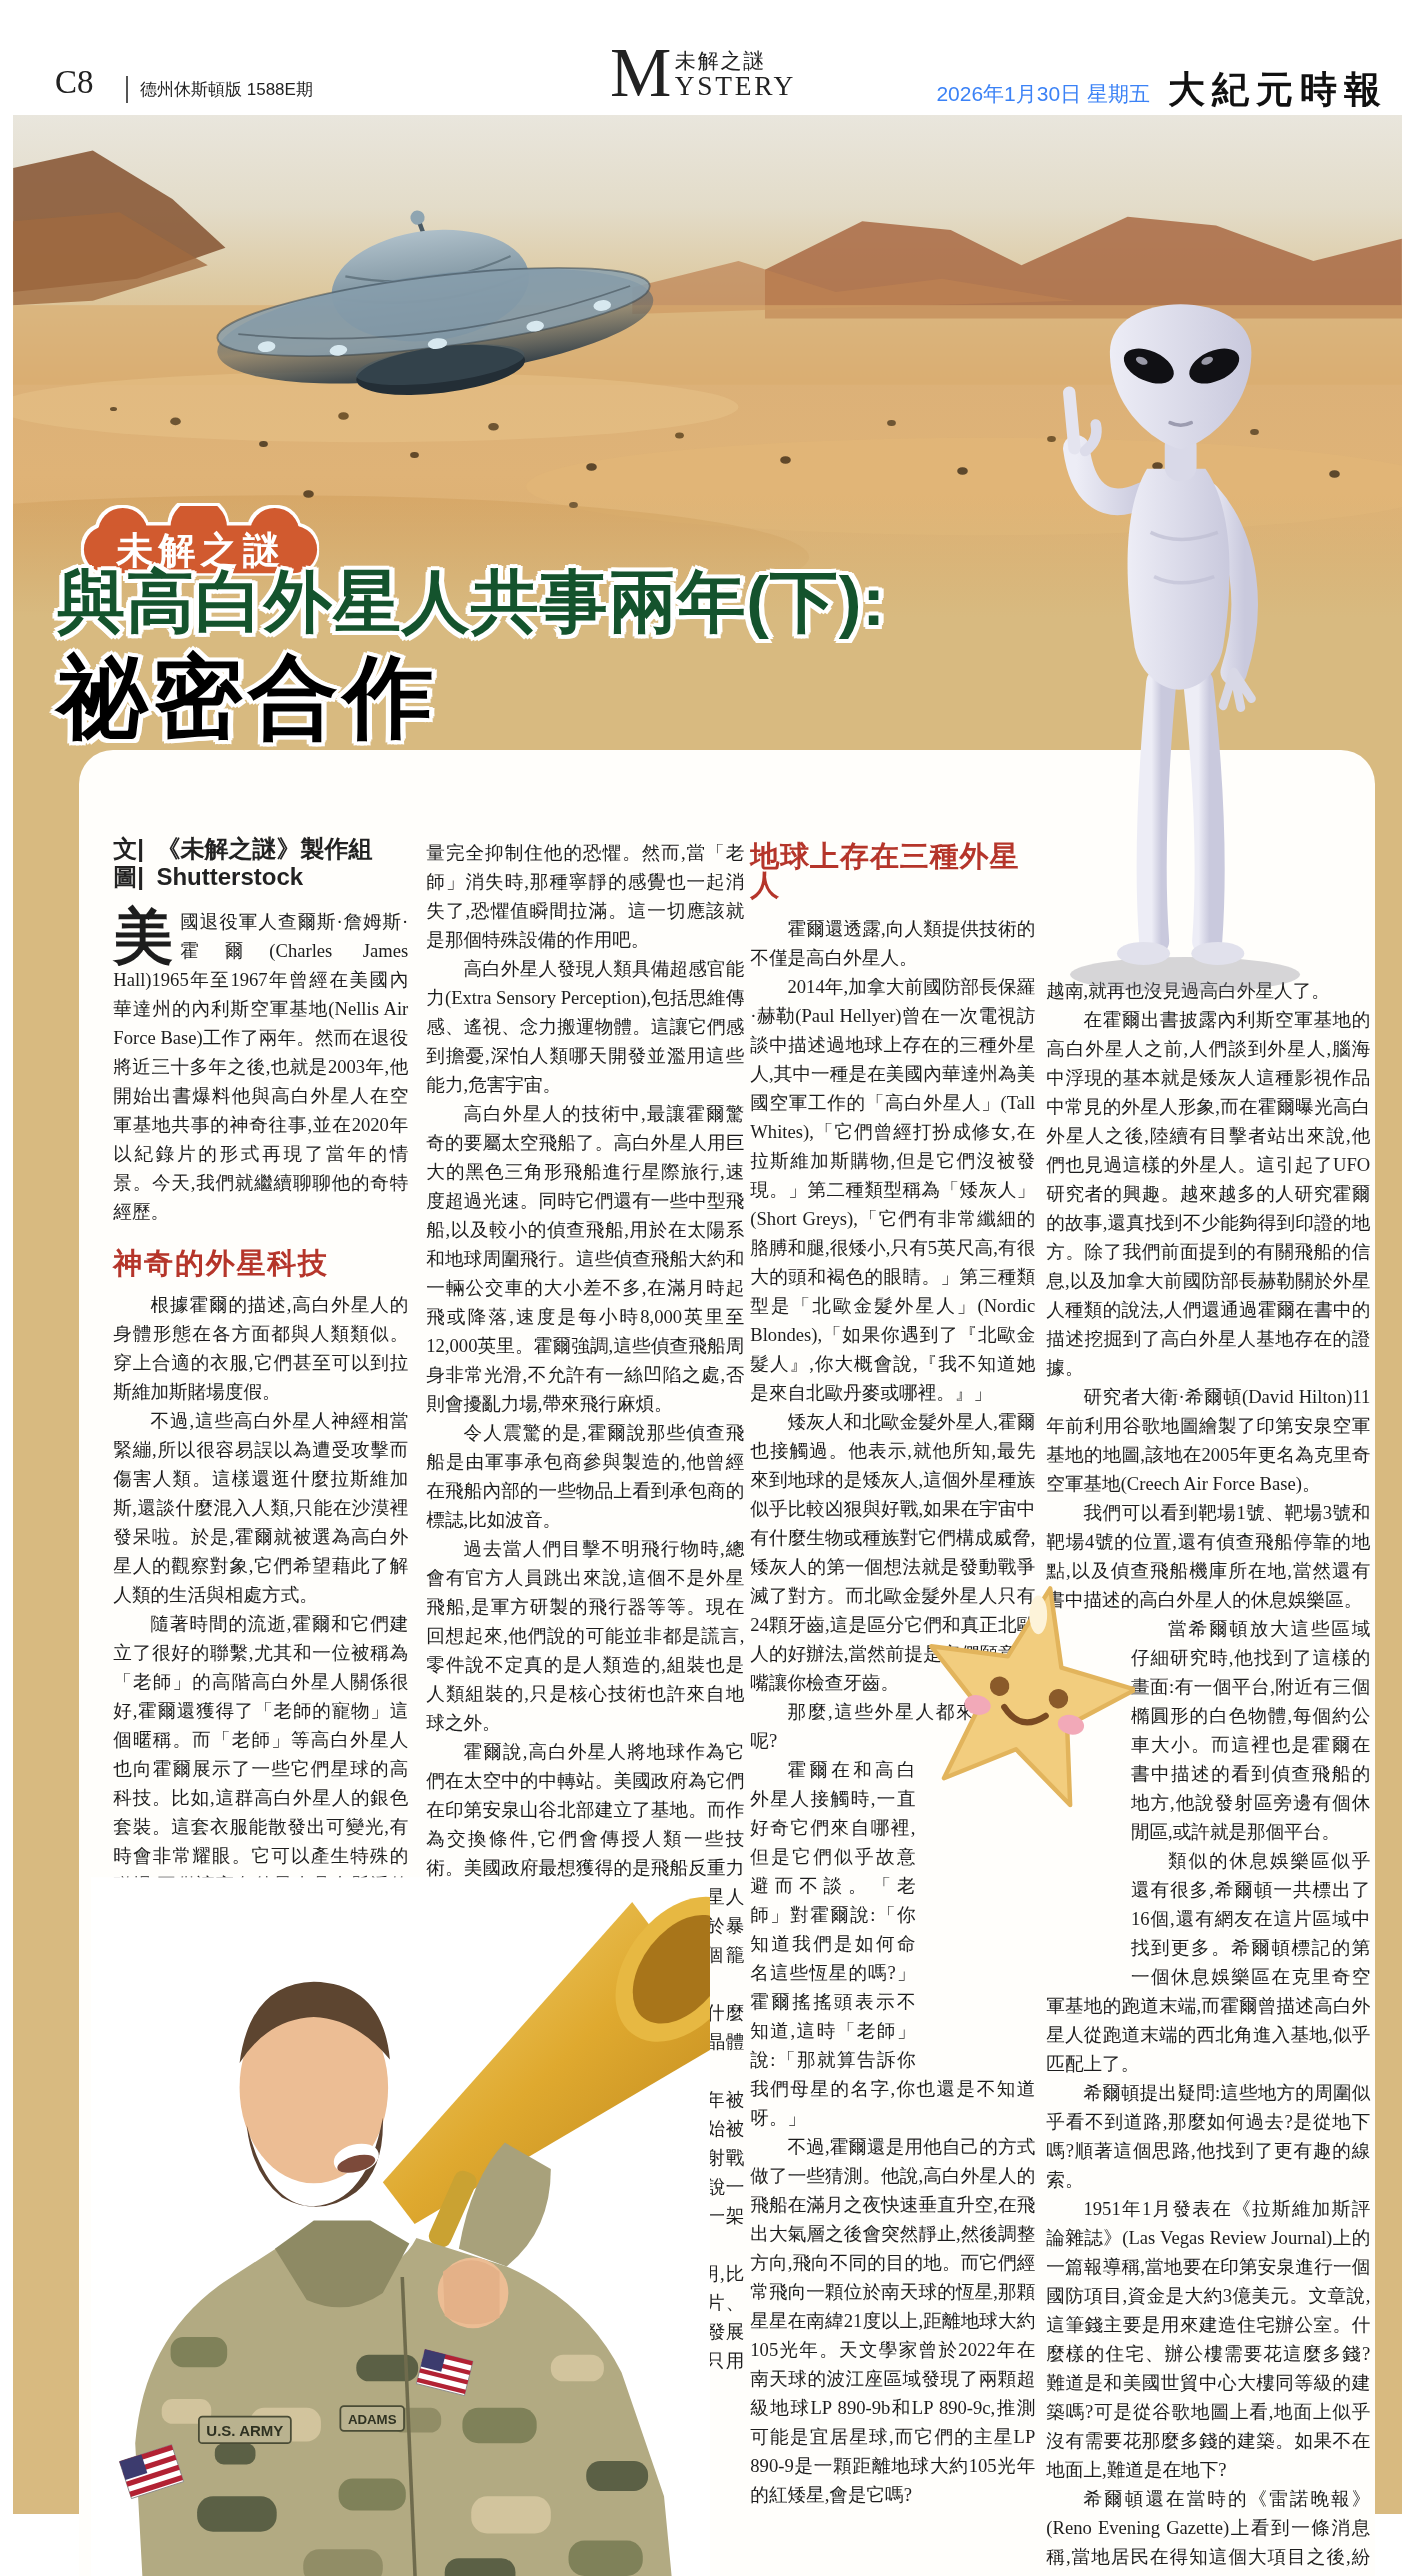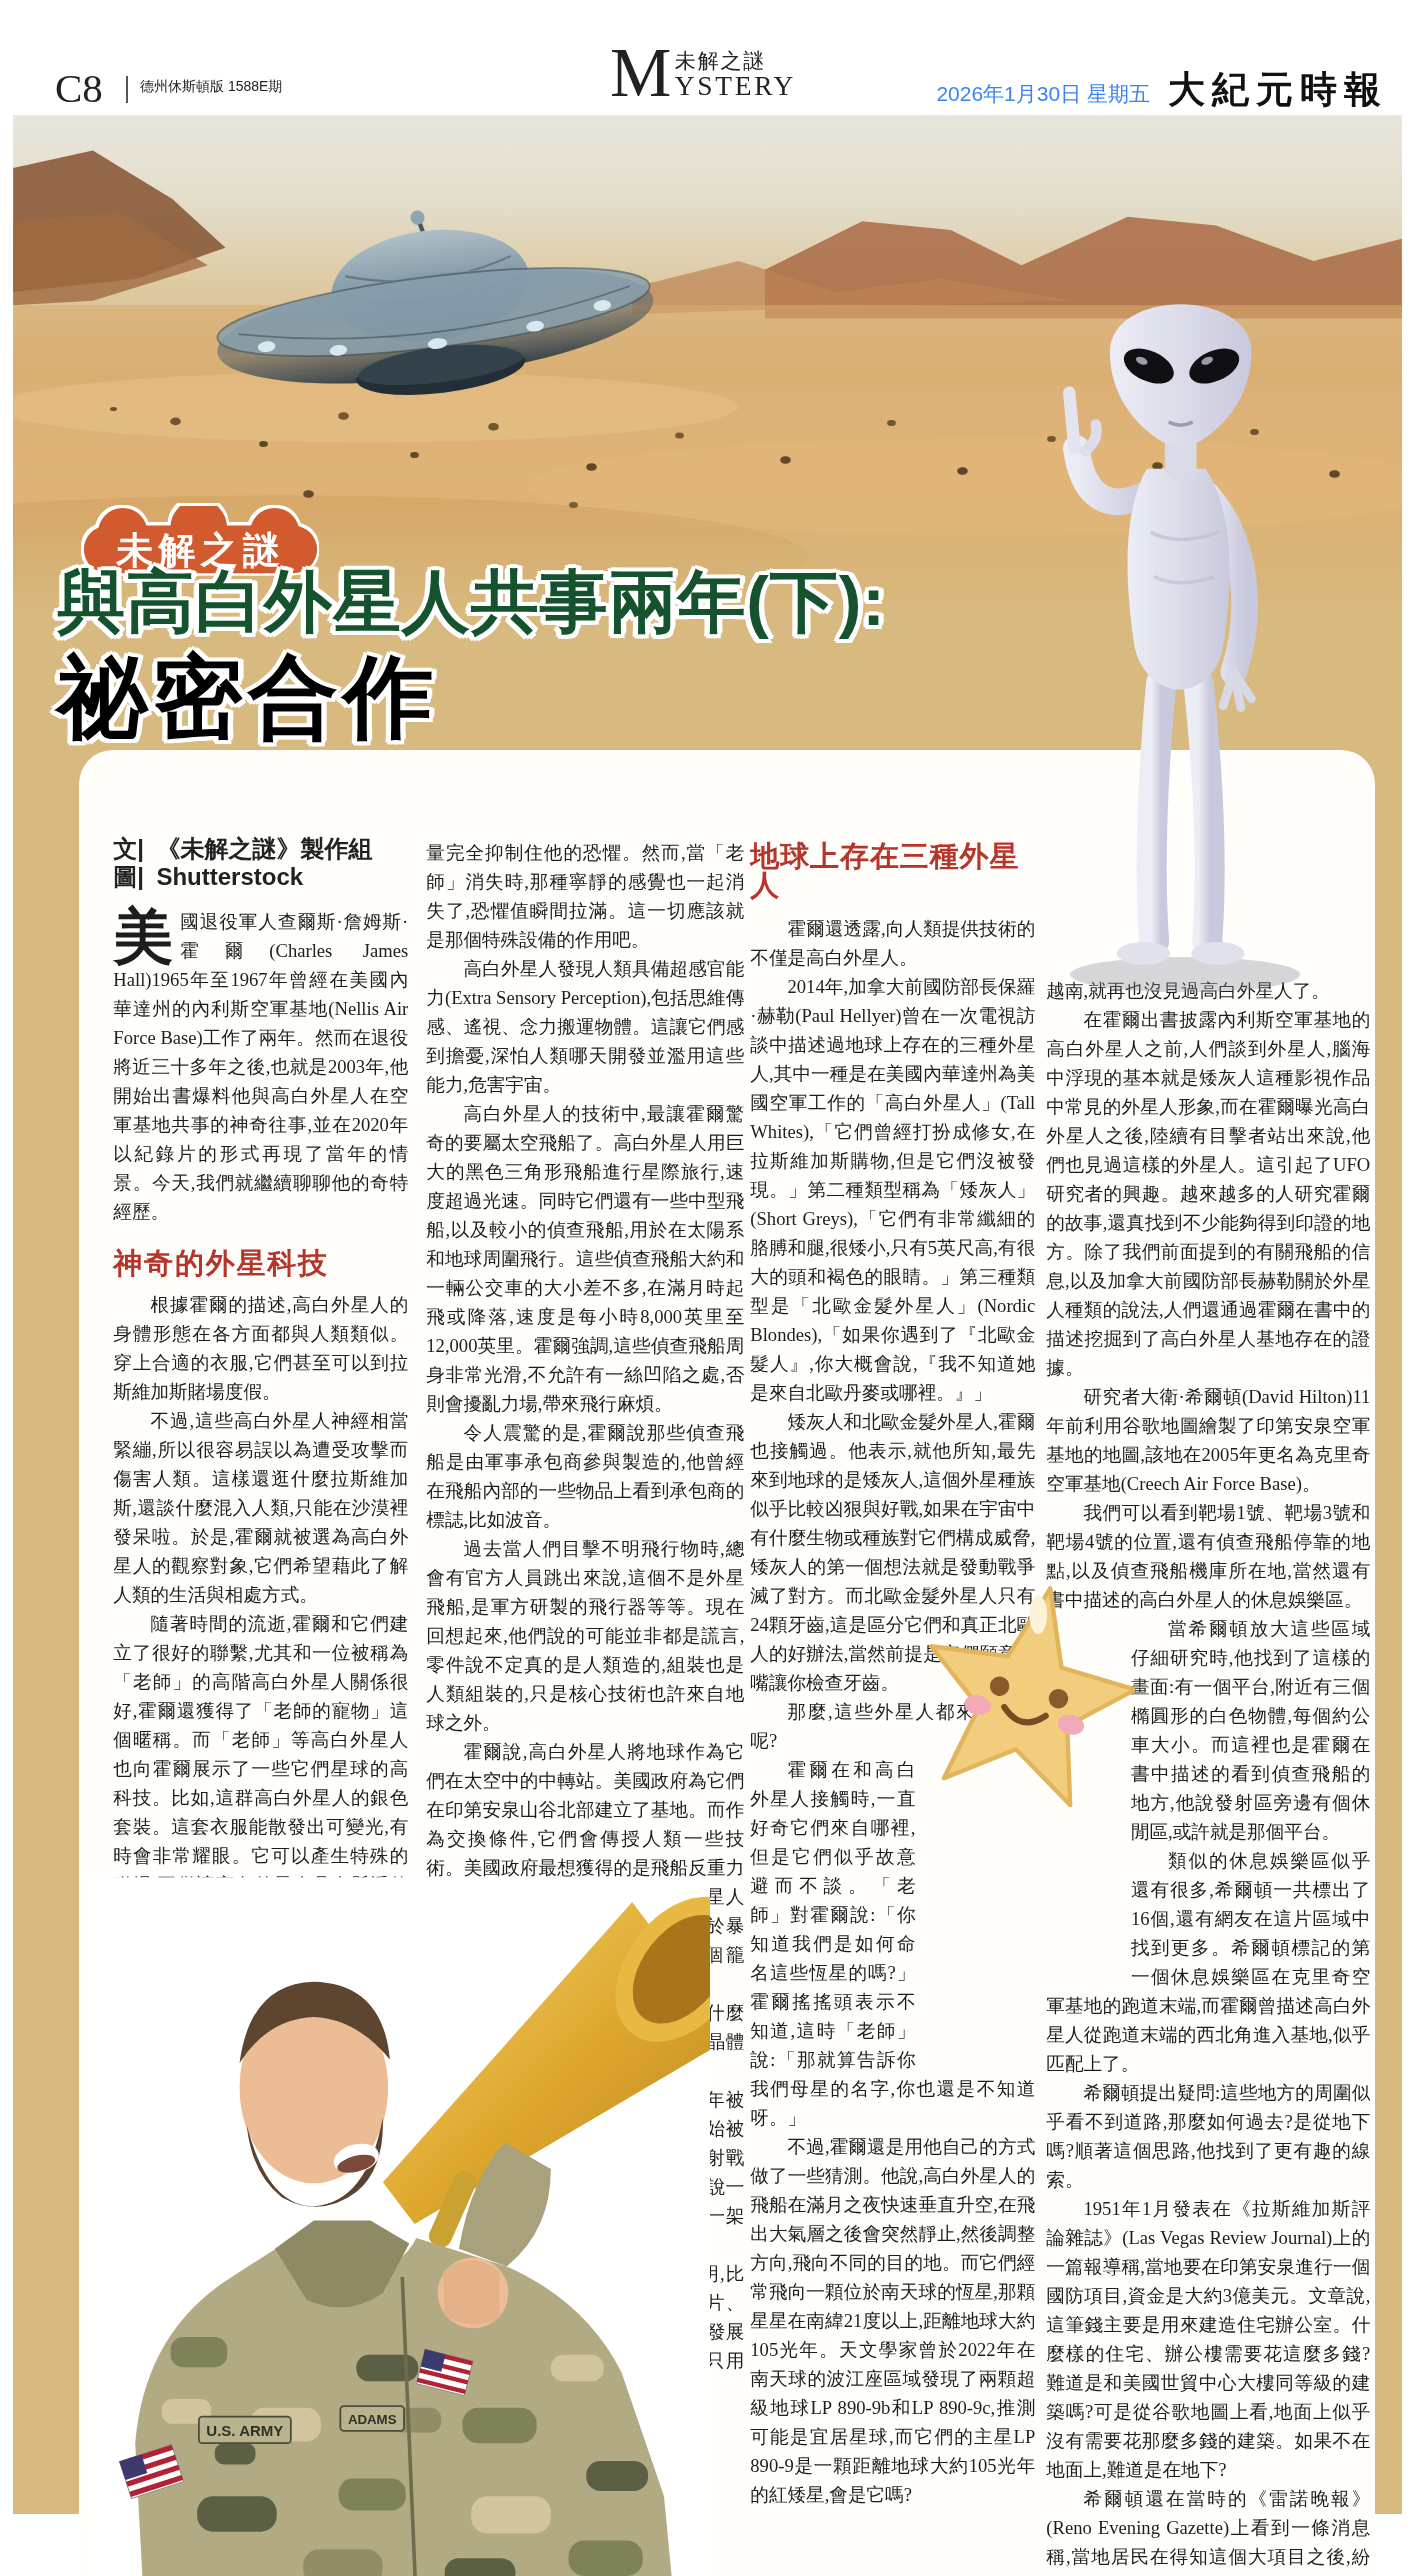--- a/index.html
+++ b/index.html
@@ -1,22 +1,22 @@
 <!DOCTYPE html>
 <html style="font-size:14px"><head>
 <meta charset="utf-8">
 <style>
   html,body{margin:0;padding:0;background:#ffffff;}
   .page{position:relative;width:1415px;height:2576px;background:#ffffff;overflow:hidden;
         font-family:"Liberation Serif","DejaVu Serif",serif;color:#1d1d1d;}
   
   .hdr{position:absolute;left:0;top:0;width:1415px;height:115px;background:#fff;}
-  .hdr-page{position:absolute;left:55px;top:64px;font-size:41px;font-family:"Liberation Serif",serif;color:#222;}
+  .hdr-page{position:absolute;left:55px;top:64px;font-size:33px;font-family:"Liberation Serif",serif;color:#222;}
   .hdr-sep{position:absolute;left:126px;top:76px;width:1.8px;height:26.5px;background:#555;}
-  .hdr-edition{position:absolute;left:140px;top:78px;font-size:14px;font-family:"Liberation Sans","DejaVu Sans",sans-serif;color:#222;}
+  .hdr-edition{position:absolute;left:140px;top:78px;font-size:17px;font-family:"Liberation Sans","DejaVu Sans",sans-serif;color:#222;}
   .logo{position:absolute;left:610px;top:42px;height:62px;}
   .logo-m{float:left;font-size:69px;line-height:62px;font-family:"Liberation Serif",serif;color:#222;}
   .logo-stack{float:left;margin-left:3.5px;margin-top:7px;}
   .logo-cn{font-size:21px;line-height:23px;font-family:"Liberation Sans","DejaVu Sans",sans-serif;letter-spacing:1.8px;color:#222;}
   .logo-en{font-size:27.4px;line-height:28px;font-family:"Liberation Serif",serif;letter-spacing:2.7px;color:#222;}
   .hdr-date{position:absolute;left:885px;top:80px;width:265px;text-align:right;font-size:21px;font-family:"Liberation Sans","DejaVu Sans",sans-serif;color:#3b82f6;}
   .hdr-paper{position:absolute;left:1168px;top:65px;width:235px;font-size:37px;font-weight:bold;letter-spacing:7px;font-family:"Liberation Serif","DejaVu Serif",serif;color:#111;}
   
   .frame{position:absolute;left:13.3px;top:115px;width:1389px;height:2399px;background:#d8ba80;}
   

